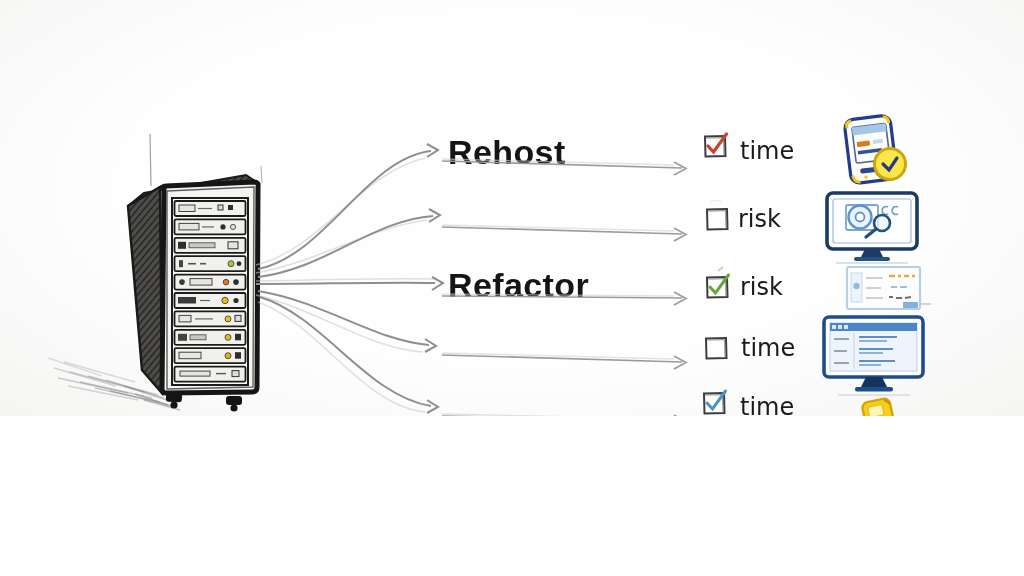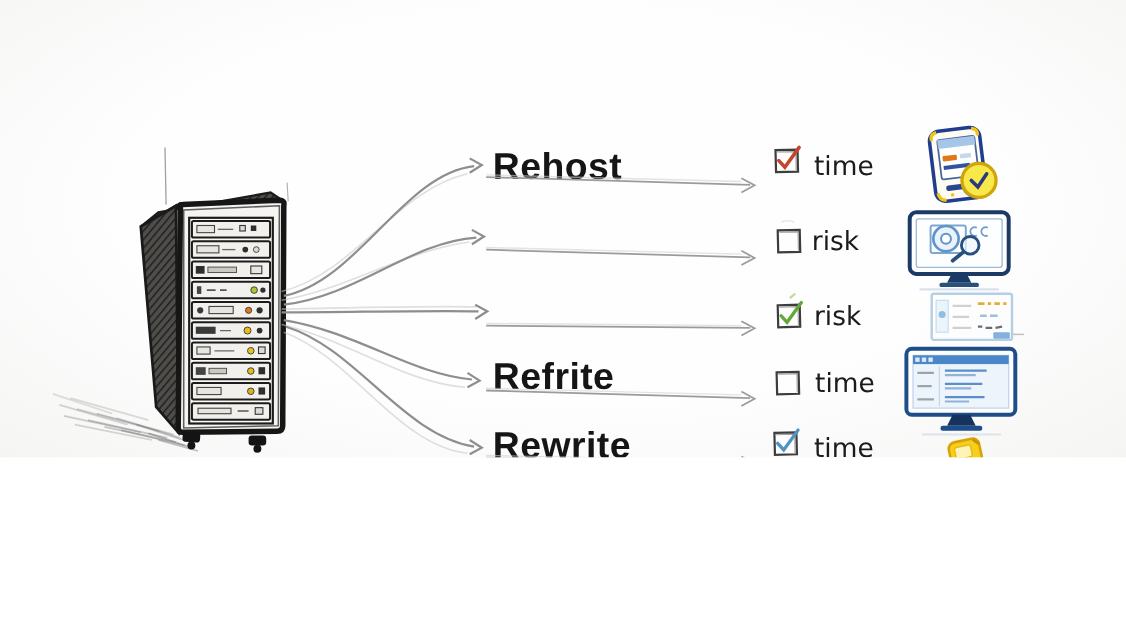--- a/index.html
+++ b/index.html
@@ -223,20 +223,21 @@
     <circle cx="40" cy="27" r="4.5" fill="#ffffff" stroke="#5f94c9" stroke-width="1.8"></circle>
     <path d="M68,17 a4,4 0 1 0 0,7" stroke="#6f9cc9" stroke-width="1.6"></path>
     <path d="M78,17 a4,4 0 1 0 0,7" stroke="#6f9cc9" stroke-width="1.6"></path>
     <circle cx="62" cy="33" r="8" fill="#f0f7ff" fill-opacity=".7" stroke="#27507f" stroke-width="2.6"></circle>
     <path d="M56,39 L46,47" stroke="#27507f" stroke-width="3.4" stroke-linecap="round"></path>
     <path d="M45,59 L59,59 L63,67 L41,67 Z" fill="#1b3a66"></path>
     <rect x="34" y="67" width="36" height="4" rx="2" fill="#27507f"></rect>
     <path d="M16,73 L88,73" stroke="#d9e2ea" stroke-width="2"></path>
   </svg>
 
+  <div class="abs row-label" style="left:448px;top:266px">Refactor</div>
   <svg class="abs" style="left:436px;top:290px" width="262" height="22" viewBox="0 0 262 22" fill="none">
     <path d="M6,4 L238,6" stroke="#d0d0d0" stroke-width="1.3" opacity=".6"></path>
     <path d="M6,6 L246,8" stroke="#9b9b9b" stroke-width="1.6"></path>
     <path d="M238,2 L250,8.5 L238,15" stroke="#9b9b9b" stroke-width="1.6"></path>
   </svg>
   <svg class="abs" style="left:704px;top:274px" width="26" height="26" viewBox="0 0 26 26">
     <path d="M3,3.5 L23,3 L23.5,23 L3.5,23.5 Z" fill="#fefefe" stroke="#3d3d3d" stroke-width="2"></path>
     <path d="M4.5,5.2 L21.5,4.8 L21.8,21.8" fill="none" stroke="#777" stroke-width="1" opacity=".7"></path>
     <path d="M14,-3 L19,-7" stroke="#a9d38c" stroke-width="2" fill="none" opacity=".8"></path>
     <path d="M6,13 L11.5,19 L24.5,1" fill="none" stroke-width="3" stroke-linecap="round" stroke="#61a839"></path>
@@ -247,21 +248,20 @@
     <rect x="6" y="9" width="11" height="29" fill="#eaf3fb" stroke="#bdd5ea" stroke-width="1"></rect>
     <circle cx="11.5" cy="22" r="3.2" fill="#7fb2dd"></circle>
     <path d="M21,14 L38,14 M21,24 L36,24 M21,34 L38,34" stroke="#c9c9c9" stroke-width="2"></path>
     <path d="M44,12 L50,12 M53,12 L56,12 M59,12 L64,12 M67,12 L70,12" stroke="#e0a016" stroke-width="2.6"></path>
     <path d="M46,23 L52,23 M55,23 L62,23" stroke="#8fb4d9" stroke-width="2.2"></path>
     <path d="M44,33 L48,33 M51,34 L57,34 M60,34 L66,33" stroke="#555555" stroke-width="2"></path>
     <rect x="58" y="38" width="15" height="6" rx="1" fill="#6fa3d8"></rect>
     <path d="M75,40 L86,40" stroke="#b9b9b9" stroke-width="1.4"></path>
   </svg>
 
-  <div class="abs row-label" style="left:448px;top:324px">Refrite</div>
   <svg class="abs" style="left:436px;top:350px" width="262" height="22" viewBox="0 0 262 22" fill="none">
     <path d="M6,3 L238,9" stroke="#d0d0d0" stroke-width="1.3" opacity=".6"></path>
     <path d="M6,5 L246,12" stroke="#9b9b9b" stroke-width="1.6"></path>
     <path d="M238,6 L250,12.5 L238,19" stroke="#9b9b9b" stroke-width="1.6"></path>
   </svg>
   <svg class="abs" style="left:703px;top:335px" width="26" height="26" viewBox="0 0 26 26">
     <path d="M3,3.5 L23,3 L23.5,23 L3.5,23.5 Z" fill="#fefefe" stroke="#3d3d3d" stroke-width="2"></path>
     <path d="M4.5,5.2 L21.5,4.8 L21.8,21.8" fill="none" stroke="#777" stroke-width="1" opacity=".7"></path>
     <path d="M6,13 L11.5,19 L24.5,1" fill="none" stroke-width="3.2" stroke-linecap="round" stroke="#888888" style="display: none;"></path>
   </svg>
@@ -275,21 +275,20 @@
     <rect x="26" y="11" width="4" height="4" fill="#dce8f5"></rect>
     <path d="M16,25 L31,25 M16,37 L29,37 M16,49 L31,49" stroke="#9aa4ae" stroke-width="2"></path>
     <path d="M36,19 L36,55" stroke="#c3d4e6" stroke-width="1"></path>
     <path d="M41,23 L79,23 M41,35 L75,35 M41,47 L77,47" stroke="#5b8fc9" stroke-width="2"></path>
     <path d="M41,27 L69,27 M41,39 L65,39 M41,51 L63,51" stroke="#8fb2d9" stroke-width="2"></path>
     <path d="M48,63 L64,63 L69,73 L43,73 Z" fill="#16335e"></path>
     <rect x="37" y="73" width="38" height="4.5" rx="2" fill="#1d4e89"></rect>
     <path d="M20,81 L92,81" stroke="#dde3e9" stroke-width="2"></path>
   </svg>
 
-  <div class="abs row-label" style="left:448px;top:386px">Rewrite</div>
   <svg class="abs" style="left:436px;top:411px" width="262" height="22" viewBox="0 0 262 22" fill="none">
     <path d="M6,3 L238,8" stroke="#d0d0d0" stroke-width="1.3" opacity=".6"></path>
     <path d="M6,5 L246,10" stroke="#9b9b9b" stroke-width="1.6"></path>
     <path d="M238,4 L250,10.5 L238,17" stroke="#9b9b9b" stroke-width="1.6"></path>
   </svg>
   <svg class="abs" style="left:701px;top:390px" width="26" height="26" viewBox="0 0 26 26">
     <path d="M3,3.5 L23,3 L23.5,23 L3.5,23.5 Z" fill="#fefefe" stroke="#3d3d3d" stroke-width="2"></path>
     <path d="M4.5,5.2 L21.5,4.8 L21.8,21.8" fill="none" stroke="#777" stroke-width="1" opacity=".7"></path>
     <path d="M6,13 L11.5,19 L24.5,1" fill="none" stroke-width="3" stroke-linecap="round" stroke="#4e93c3"></path>
   </svg>

